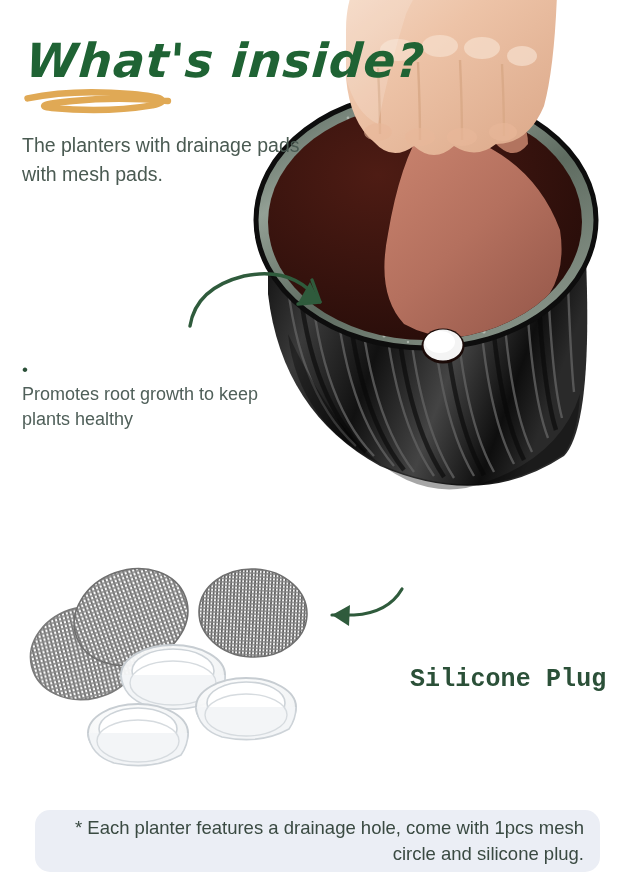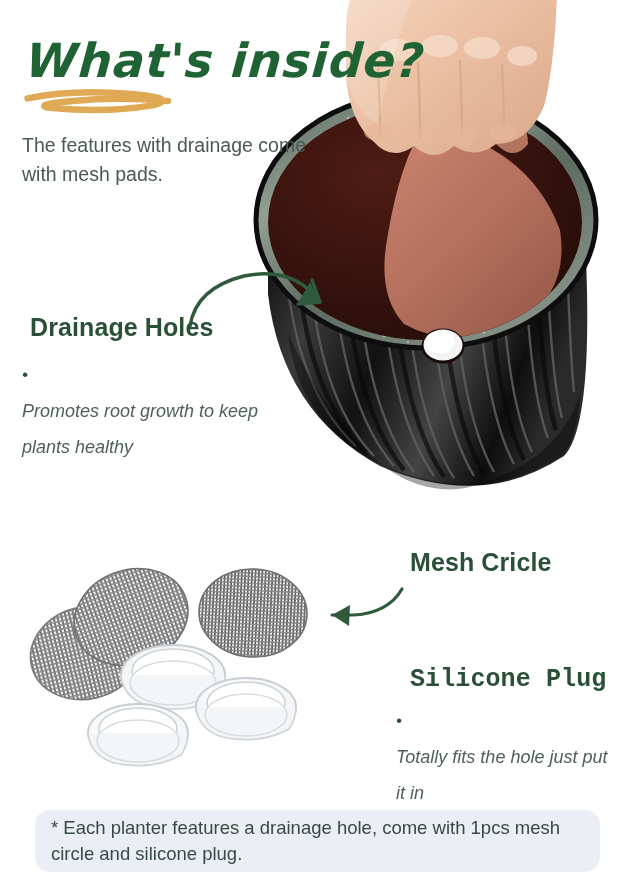--- a/index.html
+++ b/index.html
@@ -27,21 +27,21 @@
     position:absolute;left:22px;top:131px;width:290px;
     color:#4A5A52;font-size:19.5px;line-height:29px;font-weight:400;
   }
 
   
   .sec-head{
     position:absolute;color:#2B5038;font-weight:700;
     font-size:25px;line-height:30px;white-space:nowrap;letter-spacing:.1px;
   }
   .sec-body{
-    position:absolute;color:#50605A;font-size:18px;line-height:36px;font-style:italic;
+    position:absolute;color:#50605A;font-size:18px;line-height:25px;
   }
   .sec-body .b{
     display:inline-block;width:12px;color:#2B5038;font-size:17px;vertical-align:top;
   }
   .sec-body .t{display:inline-block;vertical-align:top;}
 
   #h-drain{left:30px;top:312px;}
   #b-drain{left:22px;top:357px;width:250px;}
 
   #h-mesh{left:410px;top:547px;}
@@ -50,21 +50,21 @@
   #h-plug{left:410px;top:665px;font-family:Liberation Mono, monospace;}
   #b-plug{left:396px;top:703px;width:215px;}
 
   
   .footer-box{
     position:absolute;left:35px;top:810px;width:565px;height:62px;
     background:#EBEEF5;border-radius:15px;
   }
   .footer-text{
     position:absolute;left:35px;top:810px;width:565px;height:62px;
-    display:flex;align-items:center;justify-content:center;text-align:left;
+    display:flex;align-items:center;justify-content:center;text-align:right;
     color:#3A4A42;font-size:18.5px;line-height:26px;padding:0 16px;
     box-sizing:border-box;
   }
 
   
   .photo{position:absolute;}
   svg{display:block;overflow:visible;}
 </style>
 </head>
 <body>
@@ -283,26 +283,23 @@
   <svg class="photo" style="left:316px;top:583px;" width="90" height="50" viewBox="0 0 90 50">
     <path d="M86 6 Q72 30 38 32 L16 32" fill="none" stroke="#2F5B3C" stroke-width="3.2" stroke-linecap="round"></path>
     <path d="M16 32 L34 22 L33 43 Z" fill="#2F5B3C"></path>
   </svg>
 
   <div class="title">What's inside?</div>
   <svg class="title-underline" width="200" height="30" viewBox="0 0 200 30">
     <path d="M6 12 Q58 1 126 7 Q182 12 150 20 Q96 29 34 23 Q8 20 58 15 Q110 10 168 15" fill="none" stroke="#E0A955" stroke-width="7.5" stroke-linecap="round" stroke-linejoin="round"></path>
   </svg>
 
-  <div class="subtitle">The features with drainage come with mesh pads.</div>
-
-  <div class="sec-head" id="h-drain">Drainage Holes</div>
+  <div class="subtitle">The planters with drainage pads with mesh pads.</div>
+
   <div class="sec-body" id="b-drain"><span class="b">•</span><span class="t">Promotes root growth to keep plants healthy</span></div>
 
-  <div class="sec-head" id="h-mesh">Mesh Cricle</div>
 
   <div class="sec-head" id="h-plug">Silicone Plug</div>
-  <div class="sec-body" id="b-plug"><span class="b">•</span><span class="t">Totally fits the hole just put it in</span></div>
 
   <div class="footer-box"></div>
   <div class="footer-text">* Each planter features a drainage hole, come with 1pcs mesh circle and silicone plug.</div>
 
 </div>
 
 </body></html>

